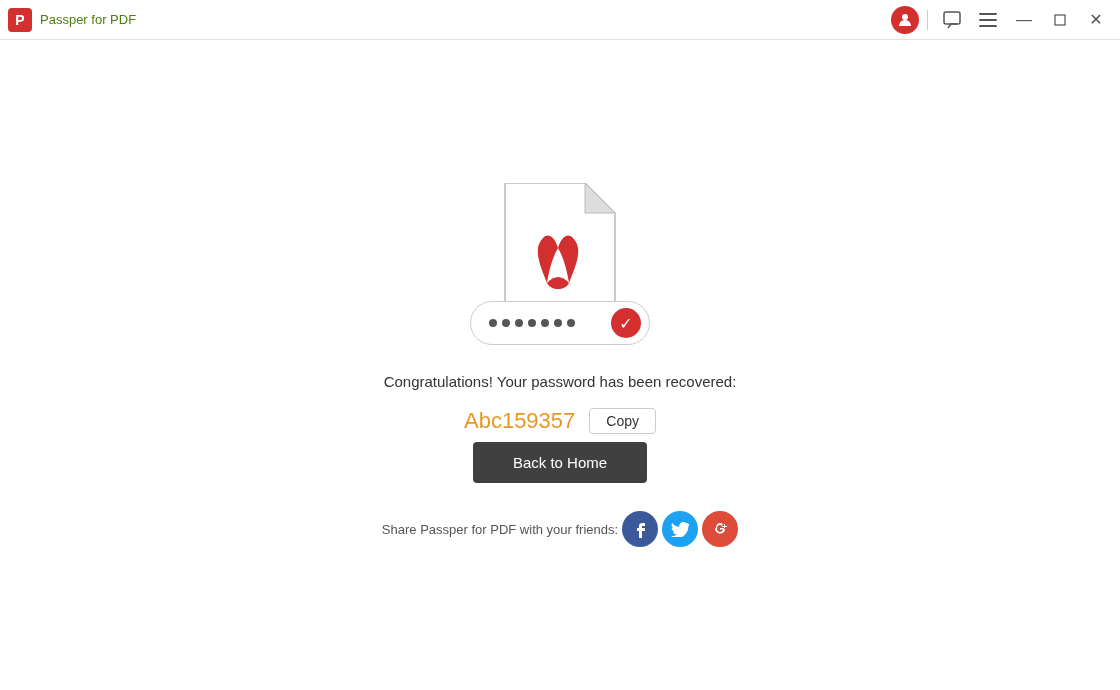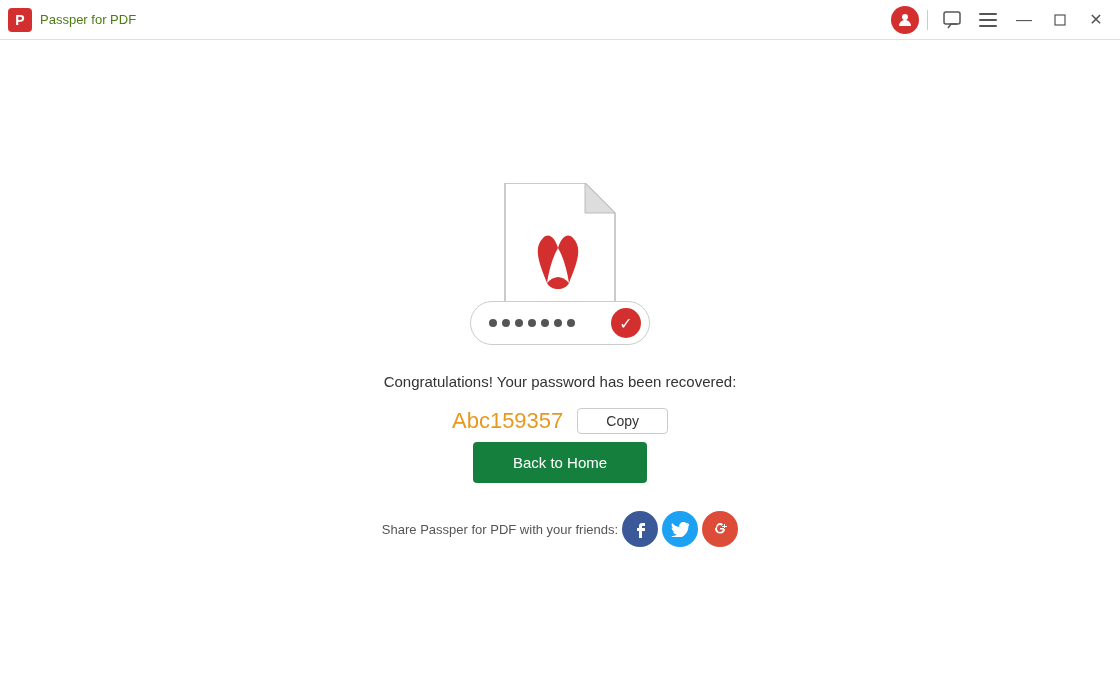--- a/index.html
+++ b/index.html
@@ -60,26 +60,26 @@
 
     
     .password-display {
       display: flex; align-items: center; gap: 14px; margin-bottom: 8px;
     }
     .password-value {
       font-size: 22px; font-weight: 500; color: #e8971f;
     }
     .copy-btn {
       border: 1.5px solid #ccc; background: #fff; border-radius: 4px;
-      padding: 4px 28px; font-size: 14px; color: #333; cursor: pointer;
+      padding: 4px 16px; font-size: 14px; color: #333; cursor: pointer;
     }
 
     
     .back-btn {
-      background: #15803d; color: #fff; border: none; border-radius: 4px;
+      background: #404040; color: #fff; border: none; border-radius: 4px;
       padding: 12px 40px; font-size: 15px; cursor: pointer; margin-bottom: 28px;
     }
 
     
     .share-row {
       display: flex; align-items: center; gap: 4px;
     }
     .share-label { font-size: 13px; color: #555; }
     .social-btn {
       width: 36px; height: 36px; border-radius: 50%; border: none; cursor: pointer;

